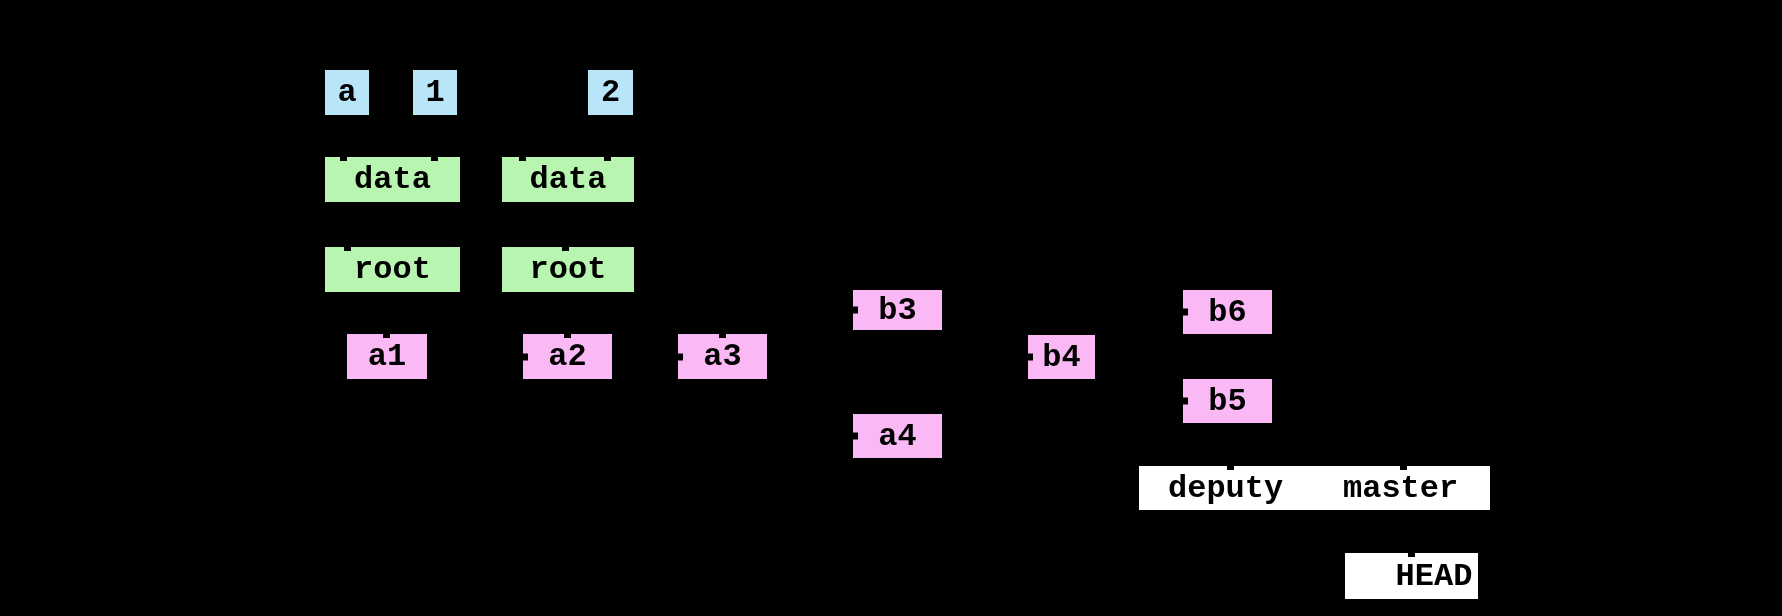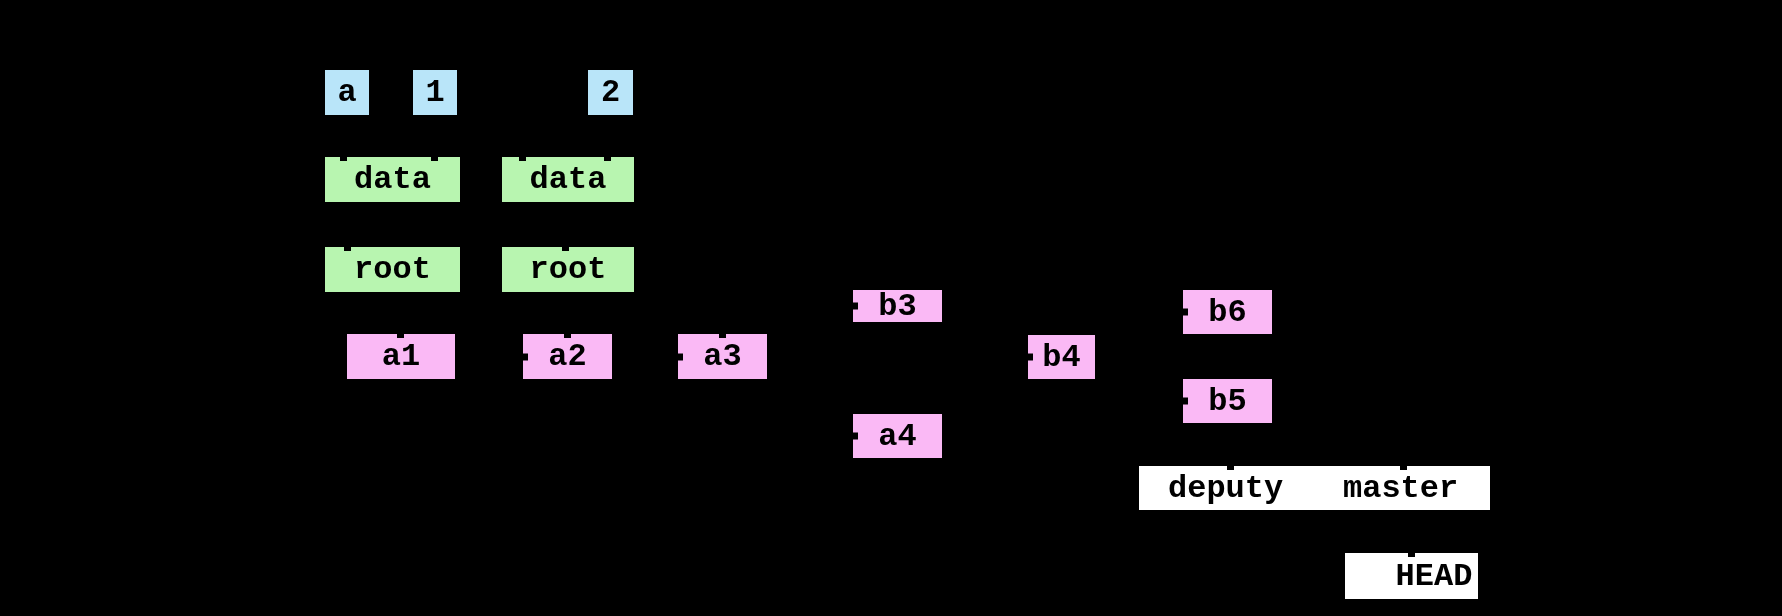--- a/index.html
+++ b/index.html
@@ -77,29 +77,29 @@
   </div>
   <div class="box tree" style="left:325px; top:247px; width:135px; height:45px;">
     <i class="tick" style="left:19px;"></i>
     <span>root</span>
   </div>
   <div class="box tree" style="left:502px; top:247px; width:132px; height:45px;">
     <i class="tick" style="left:60px;"></i>
     <span>root</span>
   </div>
 
-  <div class="box commit" style="left:853px; top:290px; width:89px; height:32px;">
+  <div class="box commit" style="left:853px; top:290px; width:89px; height:40px;">
     <i class="notch"></i>
     <span>b3</span>
   </div>
   <div class="box commit" style="left:1183px; top:290px; width:89px; height:44px;align-items:center;">
     <i class="notch"></i>
     <span>b6</span>
   </div>
-  <div class="box commit" style="left:347px; top:334px; width:108px; height:45px;">
+  <div class="box commit" style="left:347px; top:334px; width:80px; height:45px;">
     <i class="tick center"></i>
     <span>a1</span>
   </div>
   <div class="box commit" style="left:523px; top:334px; width:89px; height:45px;">
     <i class="tick center"></i>
     <i class="notch"></i>
     <span>a2</span>
   </div>
   <div class="box commit" style="left:678px; top:334px; width:89px; height:45px;text-align:right;">
     <i class="tick center"></i>

